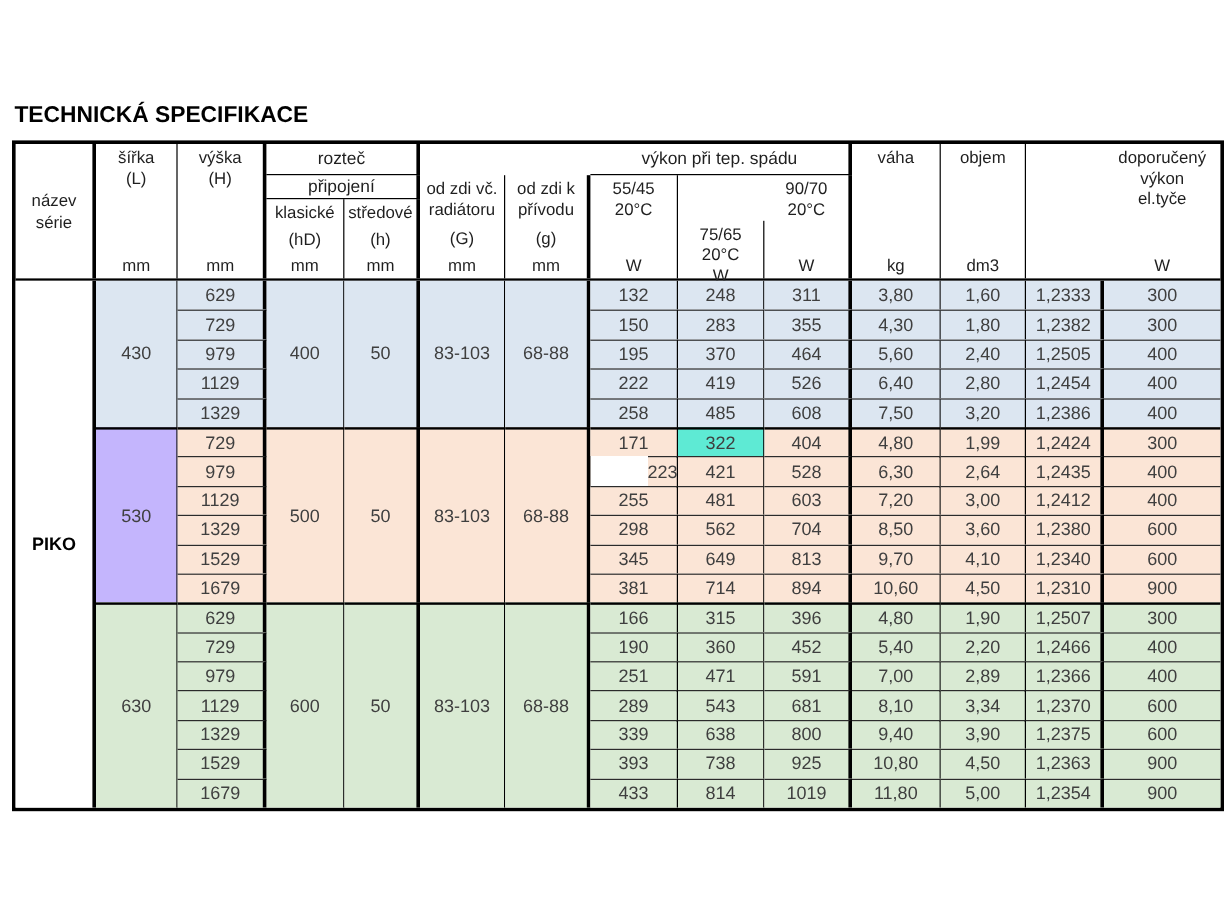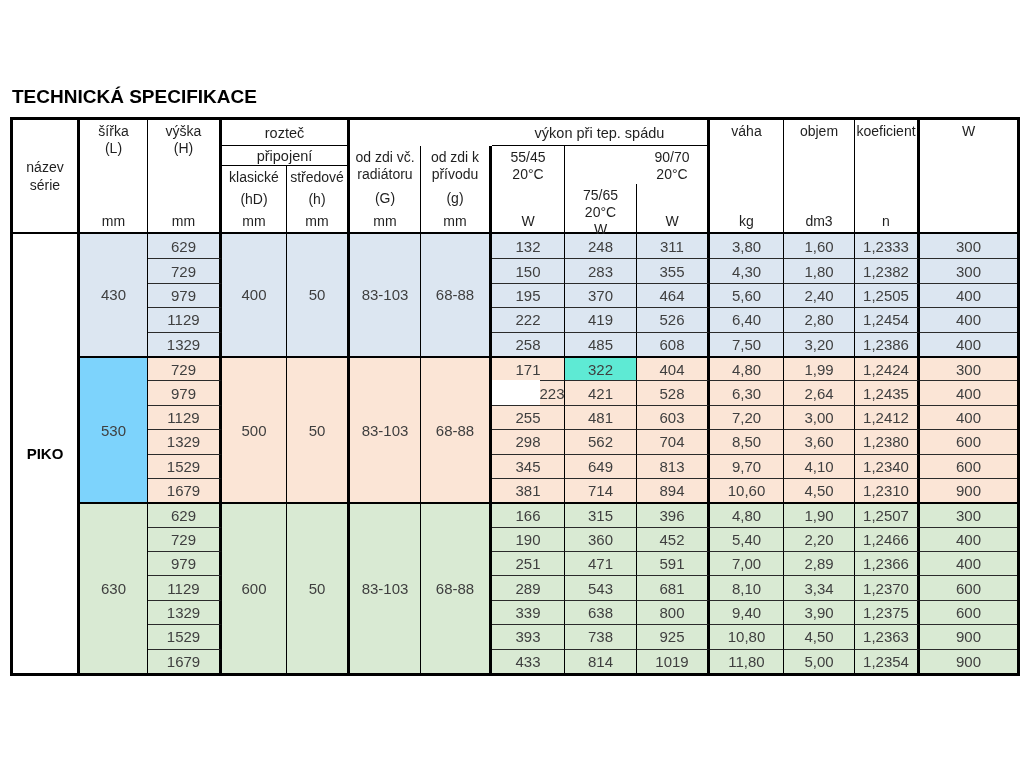--- a/index.html
+++ b/index.html
@@ -107,25 +107,24 @@
       </div>
 
       <div class="hc br1" style="grid-area:1/11/4/12;">
         <span>váha</span>
         <span class="sub">kg</span>
       </div>
       <div class="hc br1" style="grid-area:1/12/4/13;">
         <span>objem</span>
         <span class="sub">dm3</span>
       </div>
-      <div class="hc br3" style="grid-area:1/13/4/14;">
-        <span>koeficient</span>
-        <span class="sub">n</span>
-      </div>
       <div class="hc" style="grid-area:1/14/4/15;">
+        <span>doporučený
+výkon
+el.tyče</span>
         <span class="sub">W</span>
       </div>
     </div>
 
     <div class="tbody">
         <div class="bc piko br3" style="grid-area: 1 / 1 / 19; background-color: rgb(255, 255, 255);">PIKO</div>
         <div class="bc br1" style="grid-area: 1 / 2 / 6; background-color: rgb(220, 230, 241);">430</div>
         <div class="bc br1" style="grid-area: 1 / 4 / 6; background-color: rgb(220, 230, 241);">400</div>
         <div class="bc br3" style="grid-area: 1 / 5 / 6; background-color: rgb(220, 230, 241);">50</div>
         <div class="bc br1" style="grid-area: 1 / 6 / 6; background-color: rgb(220, 230, 241);">83-103</div>
@@ -163,21 +162,21 @@
         <div class="bc br3 row-line" style="grid-area: 4 / 13 / 5; background-color: rgb(220, 230, 241);">1,2454</div>
         <div class="bc  row-line" style="grid-area: 4 / 14 / 5; background-color: rgb(220, 230, 241);">400</div>
         <div class="bc br3 row-line" style="grid-area: 5 / 3 / 6; background-color: rgb(220, 230, 241);">1329</div>
         <div class="bc br1 row-line" style="grid-area: 5 / 8 / 6; background-color: rgb(220, 230, 241);">258</div>
         <div class="bc br1 row-line" style="grid-area: 5 / 9 / 6; background-color: rgb(220, 230, 241);">485</div>
         <div class="bc br3 row-line" style="grid-area: 5 / 10 / 6; background-color: rgb(220, 230, 241);">608</div>
         <div class="bc br1 row-line" style="grid-area: 5 / 11 / 6; background-color: rgb(220, 230, 241);">7,50</div>
         <div class="bc br1 row-line" style="grid-area: 5 / 12 / 6; background-color: rgb(220, 230, 241);">3,20</div>
         <div class="bc br3 row-line" style="grid-area: 5 / 13 / 6; background-color: rgb(220, 230, 241);">1,2386</div>
         <div class="bc  row-line" style="grid-area: 5 / 14 / 6; background-color: rgb(220, 230, 241);">400</div>
-        <div class="bc br1 band-sep" style="grid-area: 6 / 2 / 12; background-color: #7dd3fc; text-align: center;">530</div>
+        <div class="bc br1 band-sep" style="grid-area: 6 / 2 / 12; background-color: #c4b5fd; text-align: center;">530</div>
         <div class="bc br1 band-sep" style="grid-area: 6 / 4 / 12; background-color: rgb(251, 229, 214);">500</div>
         <div class="bc br3 band-sep" style="grid-area: 6 / 5 / 12; background-color: rgb(251, 229, 214);">50</div>
         <div class="bc br1 band-sep" style="grid-area: 6 / 6 / 12; background-color: rgb(251, 229, 214);">83-103</div>
         <div class="bc br3 band-sep" style="grid-area: 6 / 7 / 12; background-color: rgb(251, 229, 214);">68-88</div>
         <div class="bc br3 band-sep" style="grid-area: 6 / 3 / 7; background-color: rgb(251, 229, 214);">729</div>
         <div class="bc br1 band-sep" style="grid-area: 6 / 8 / 7; background-color: rgb(251, 229, 214);">171</div>
         <div class="bc br1 band-sep" style="grid-area: 6 / 9 / 7; background-color: #5eead4;">322</div>
         <div class="bc br3 band-sep" style="grid-area: 6 / 10 / 7; background-color: rgb(251, 229, 214);">404</div>
         <div class="bc br1 band-sep" style="grid-area: 6 / 11 / 7; background-color: rgb(251, 229, 214);">4,80</div>
         <div class="bc br1 band-sep" style="grid-area: 6 / 12 / 7; background-color: rgb(251, 229, 214);">1,99</div>

